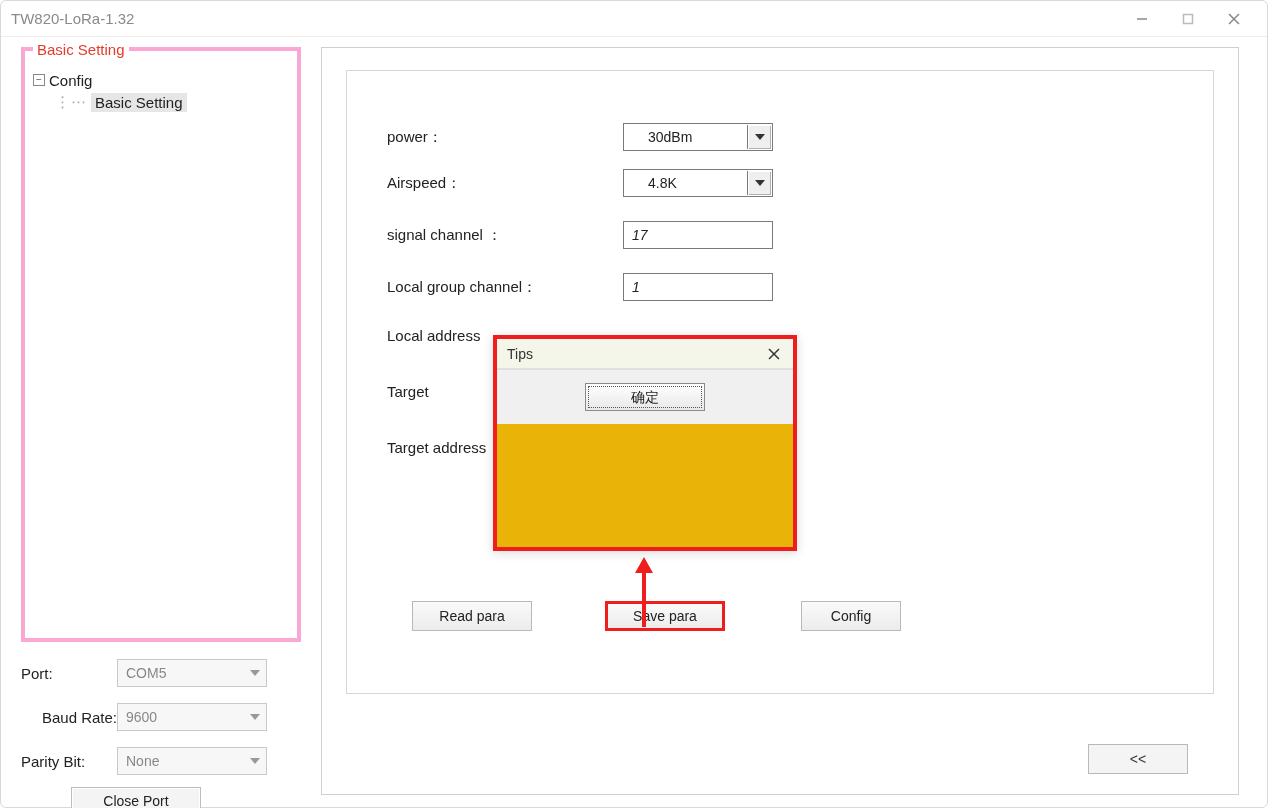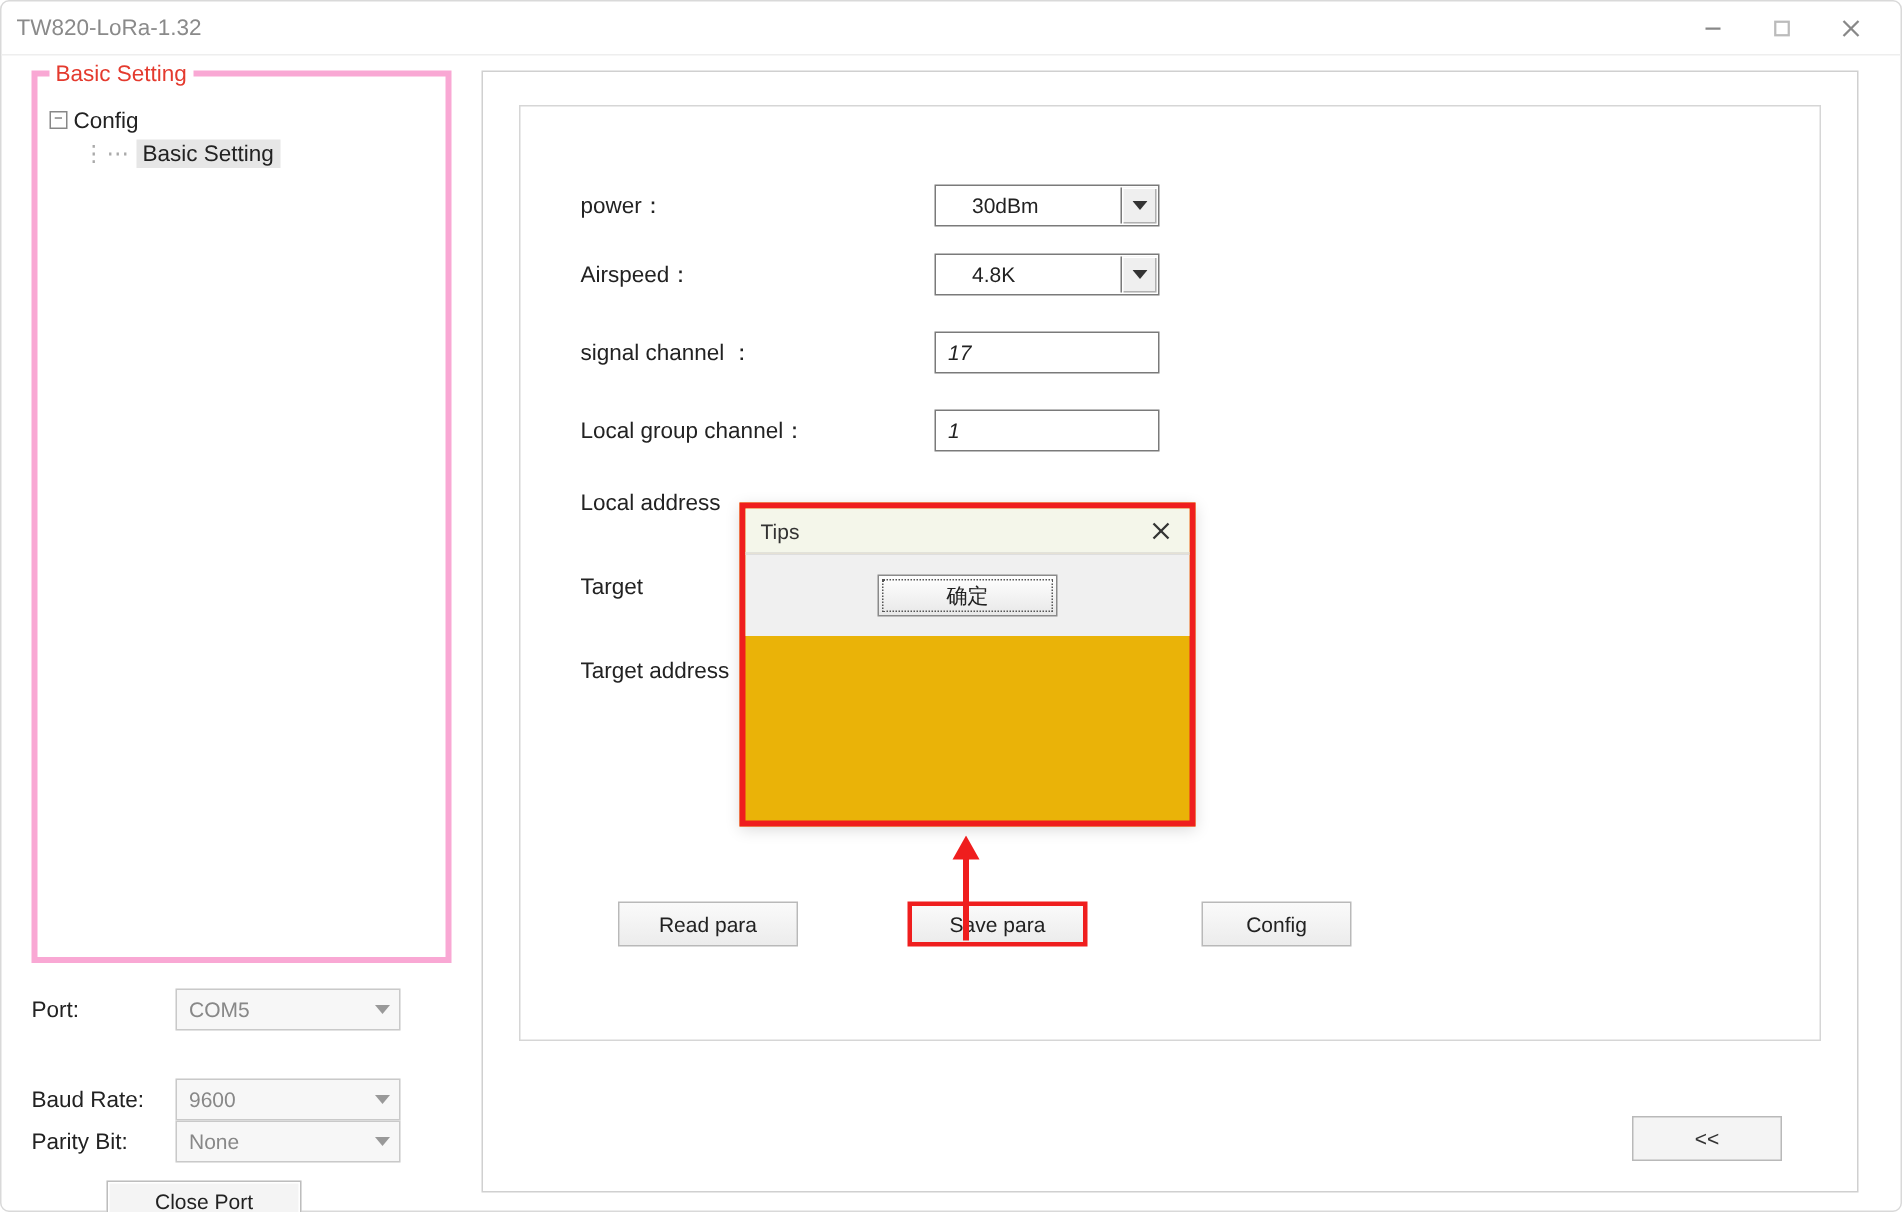--- a/index.html
+++ b/index.html
@@ -86,21 +86,21 @@
     padding: 1px 4px;
   }
 
   .port-row {
     position: absolute;
     left: 0;
     width: 100%;
     display: flex; align-items: center;
   }
   .port-row.port { top: 612px; }
-  .port-row.baud { top: 672px; }
+  .port-row.baud { top: 656px; text-align: right; }
   .port-row.parity { top: 700px; }
   .port-label { width: 96px; font-size: 15px; color: #222; }
   .combo {
     position: relative;
     flex: 1;
     max-width: 150px;
     height: 28px;
     border: 1px solid #c9c9c9;
     background: #f7f7f7;
     color: #888;

